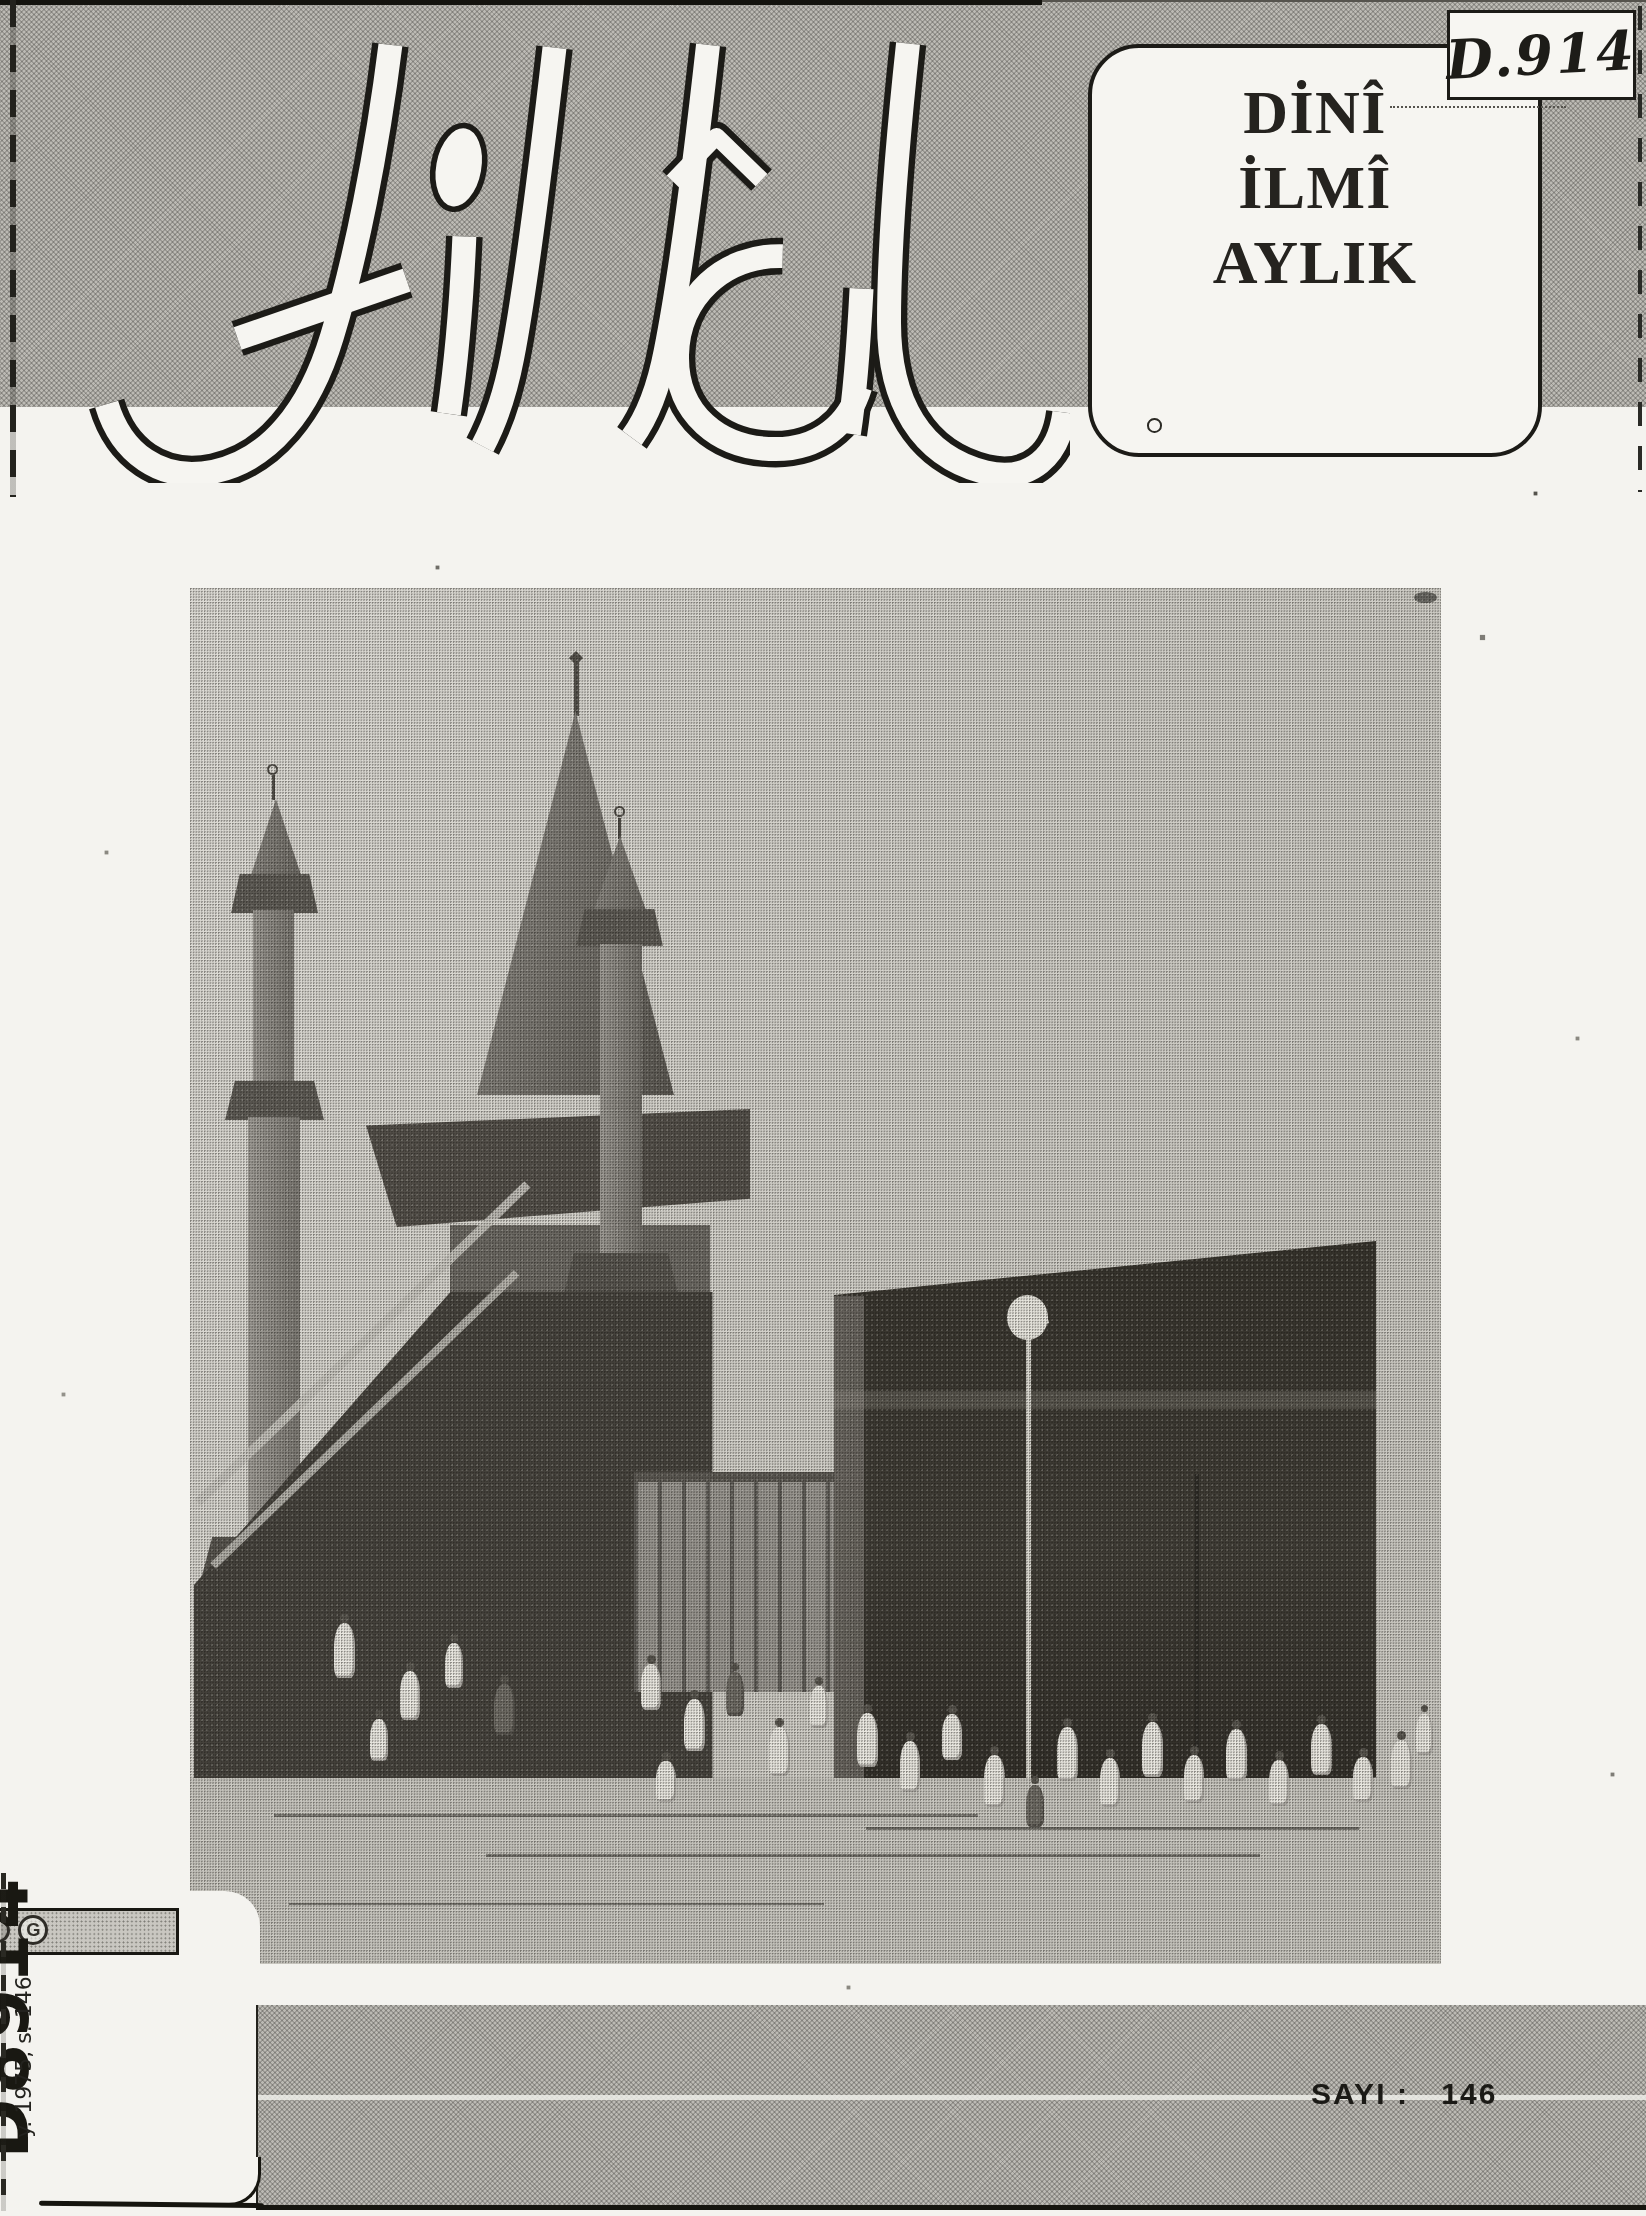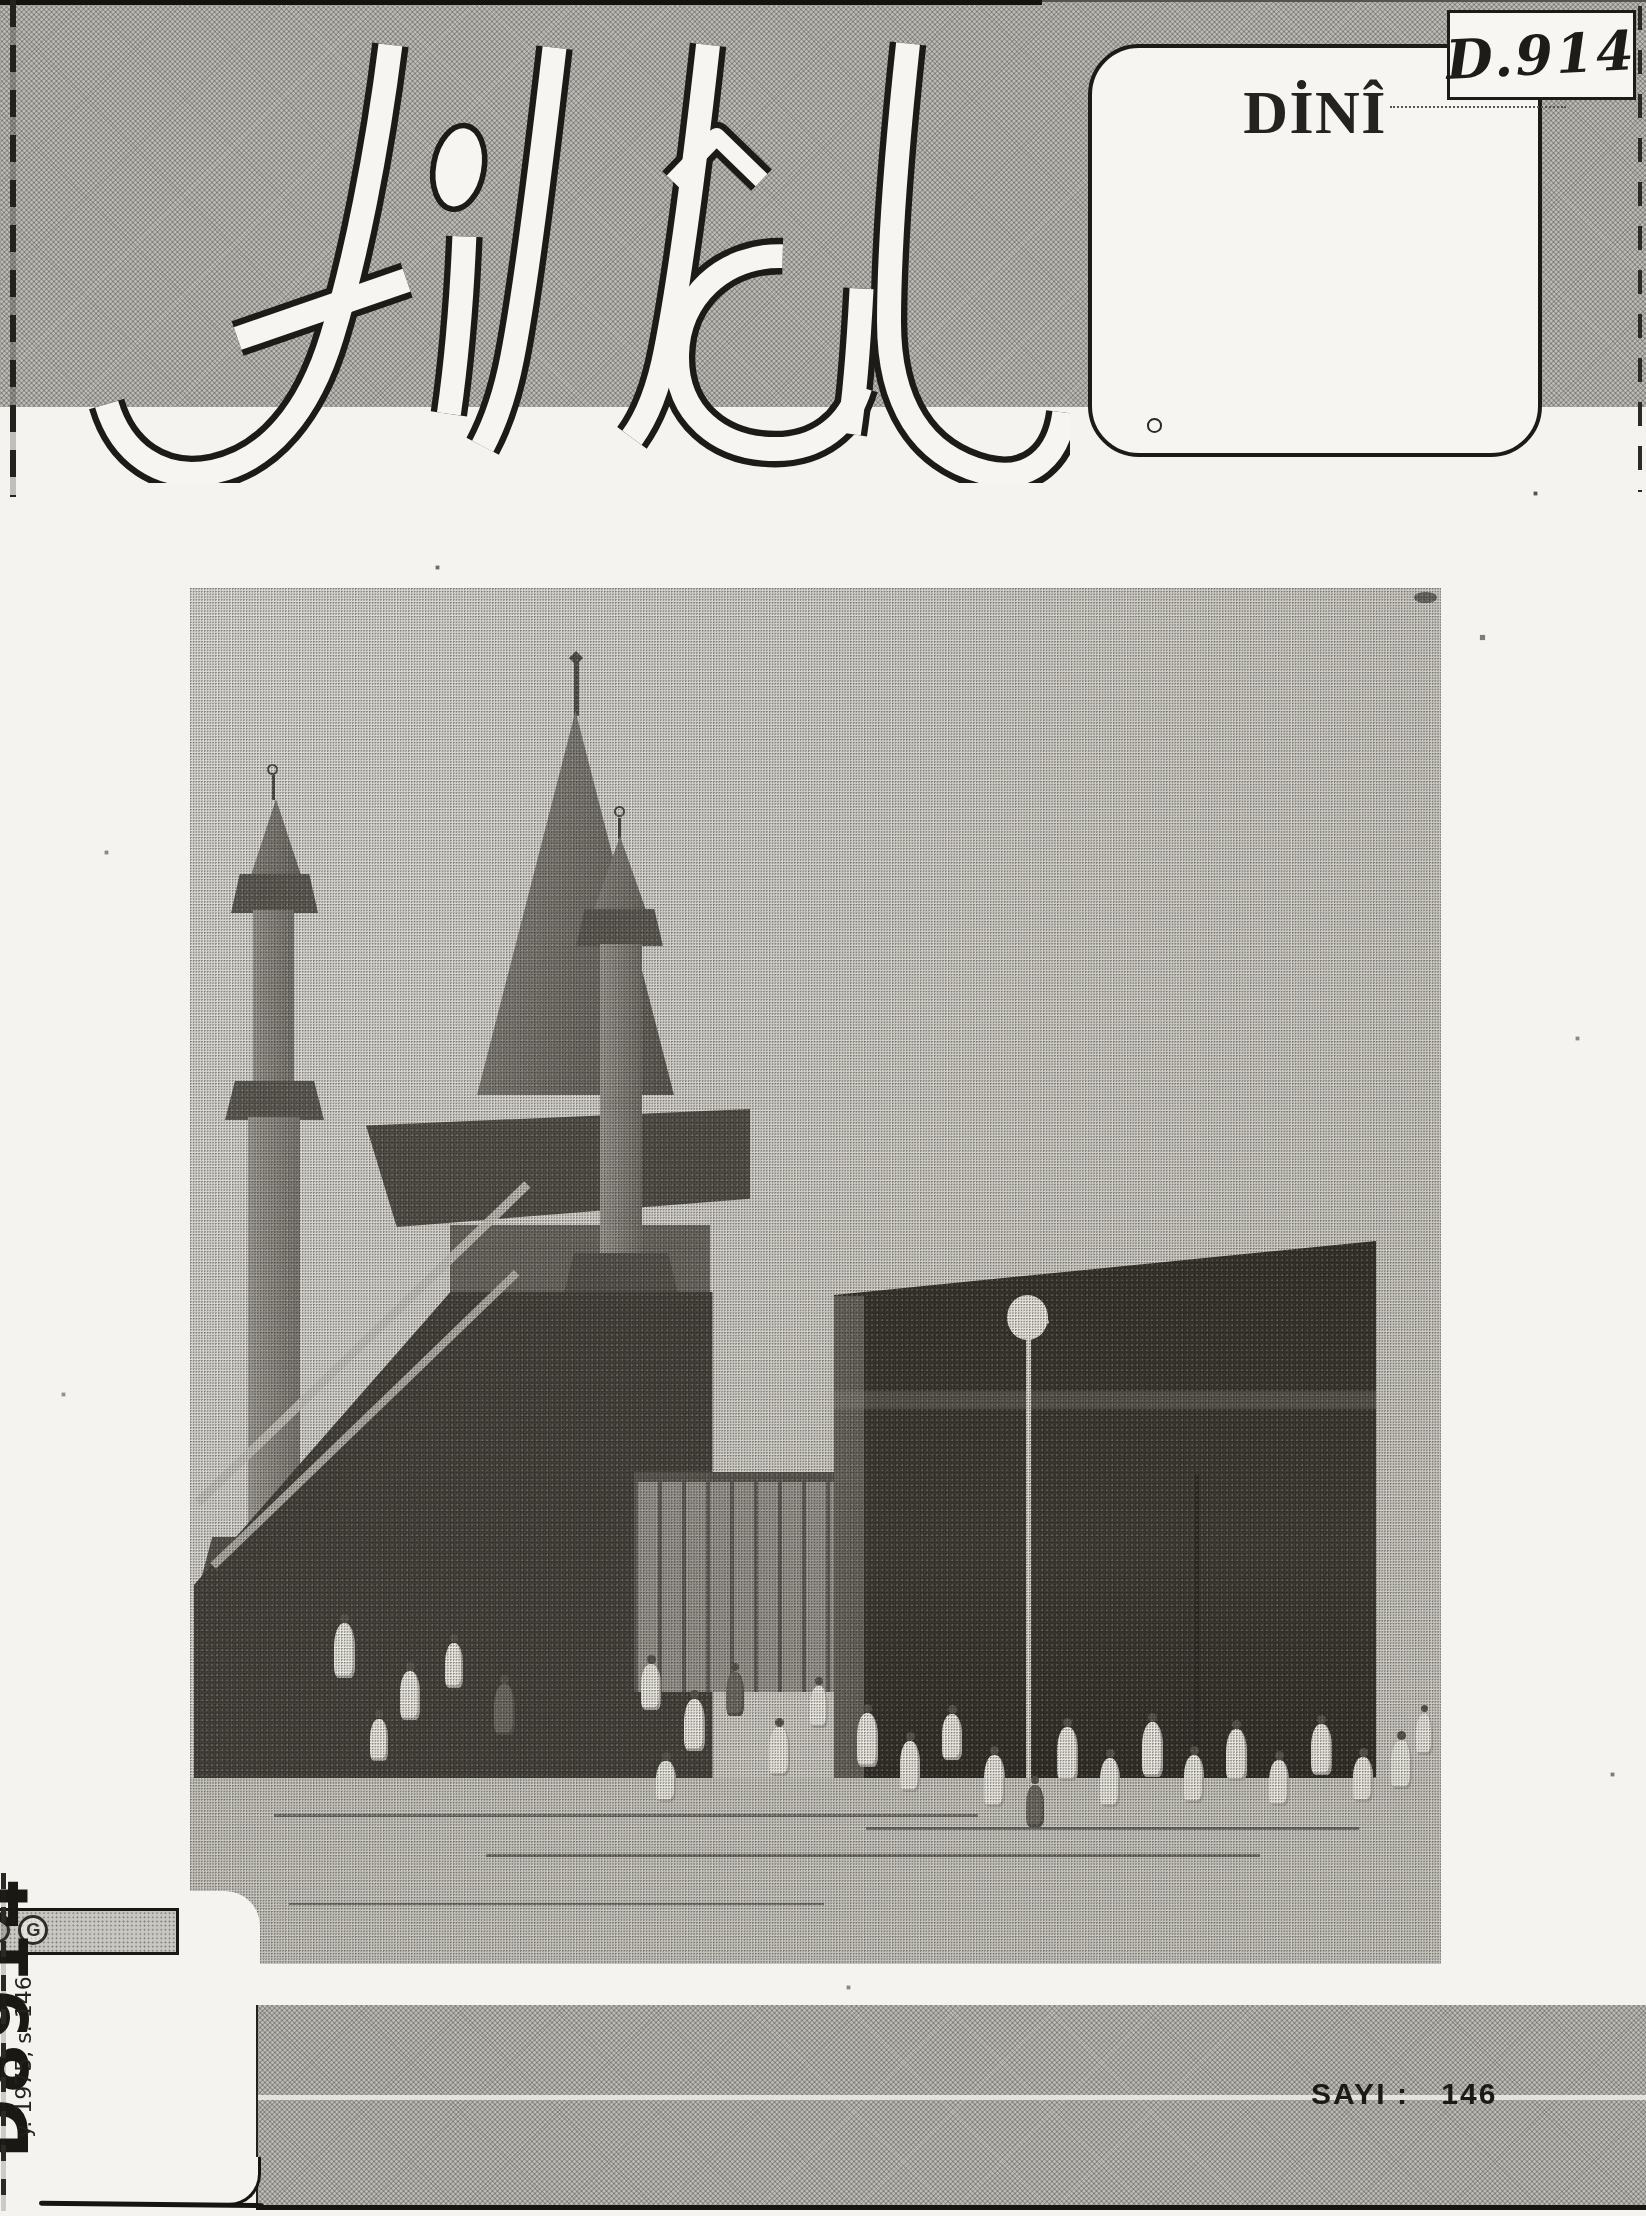--- a/index.html
+++ b/index.html
@@ -188,20 +188,22 @@
         </g>
         <g fill="none" stroke="#f6f5f1" stroke-width="24" stroke-linejoin="round">
           <path d="M856,232 L918,168 L982,230"></path>
         </g>
         <ellipse cx="552" cy="212" rx="36" ry="60" fill="#f6f5f1" stroke="#1c1b17" stroke-width="8" transform="rotate(10 552 212)"></ellipse>
       </svg>
     </div>
 
     <div id="infobox">
       <span class="line">DİNÎ</span>
+      <span class="line">İLMÎ</span>
+      <span class="line">AYLIK</span>
       <span class="mark"></span>
     </div>
 
     <div id="catalogbox">
       <span class="hand">D.914</span>
     </div>
     <div id="catalog-dots"></div>
   </div>
 
 

